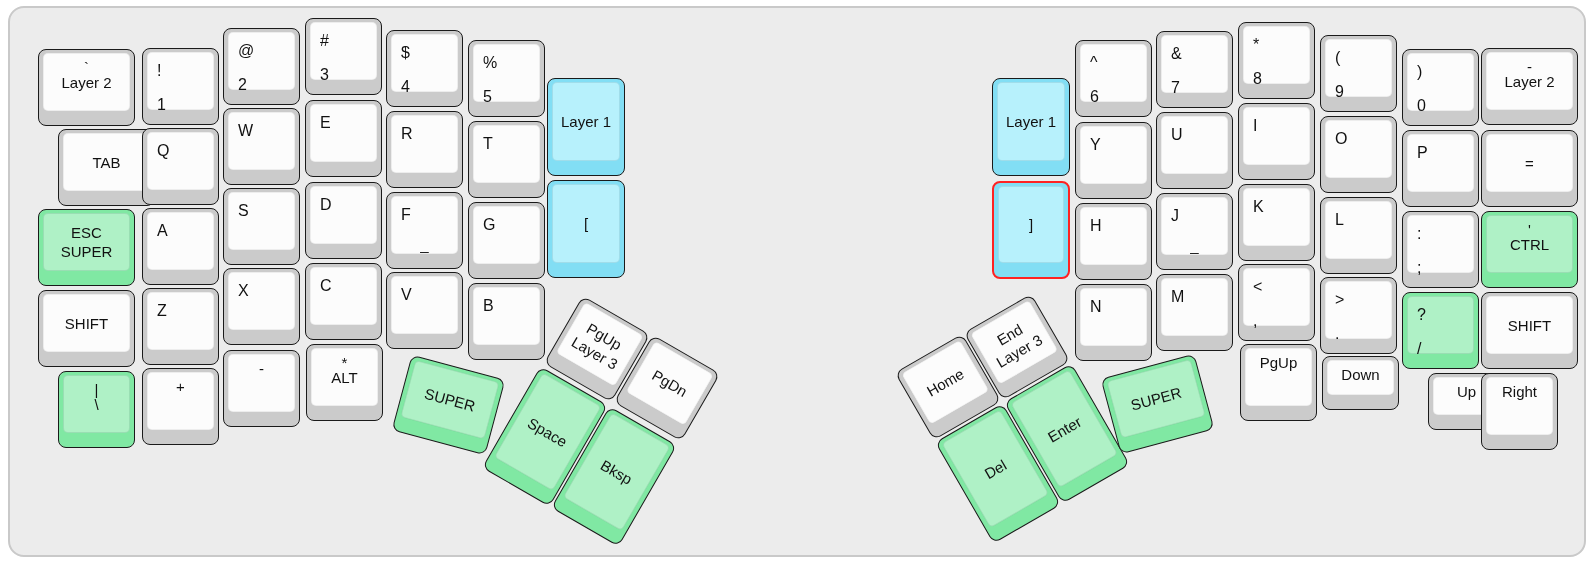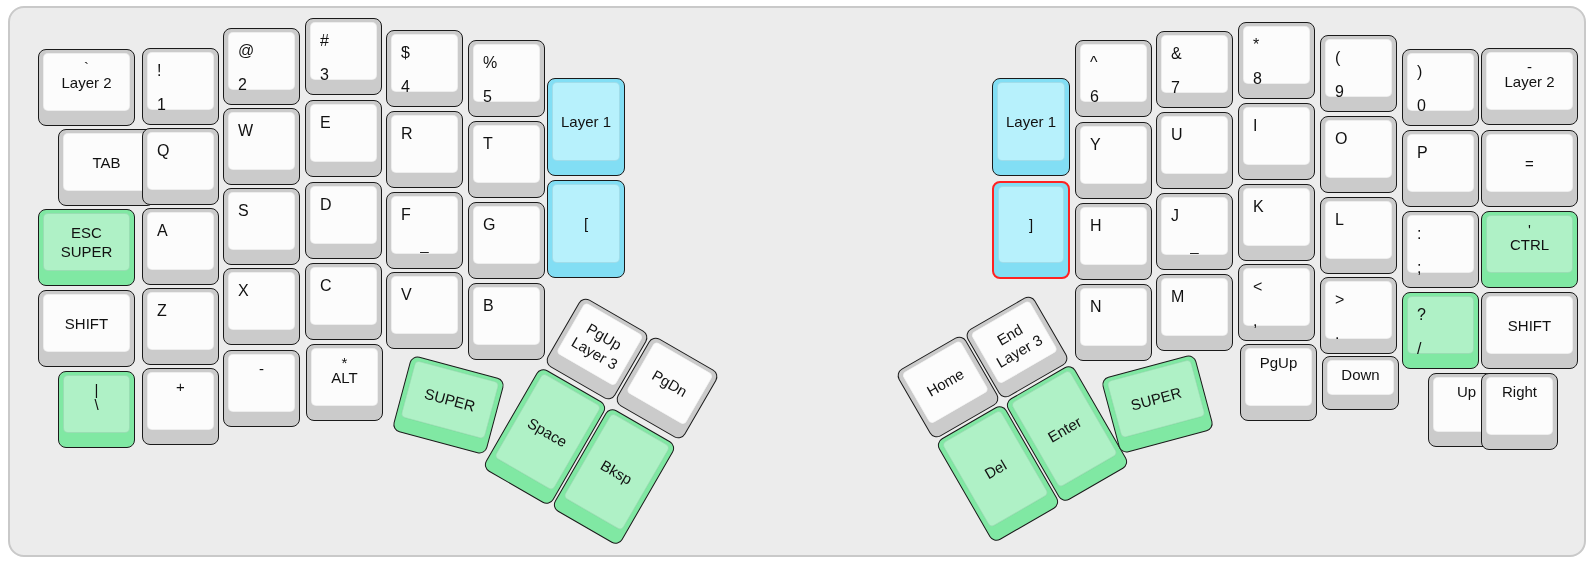--- a/index.html
+++ b/index.html
@@ -350,21 +350,21 @@
           <div class="lab tl">:
 ;</div>
         </div>
       </div>
       <div class="key green" style="left: 1402px; top: 292px; width: 77px; height: 77px;">
         <div class="cap">
           <div class="lab tl">?
 /</div>
         </div>
       </div>
-      <div class="key" style="left: 1428px; top: 373px; width: 77px; height: 74px;">
+      <div class="key" style="left: 1428px; top: 373px; width: 77px; height: 57px;">
         <div class="cap">
           <div class="lab tc">Up</div>
         </div>
       </div>
       <div class="key" style="left: 1481px; top: 48px; width: 97px; height: 77px;">
         <div class="cap">
           <div class="lab tc">-</div>
           <div class="lab cc">Layer 2</div>
         </div>
       </div>

